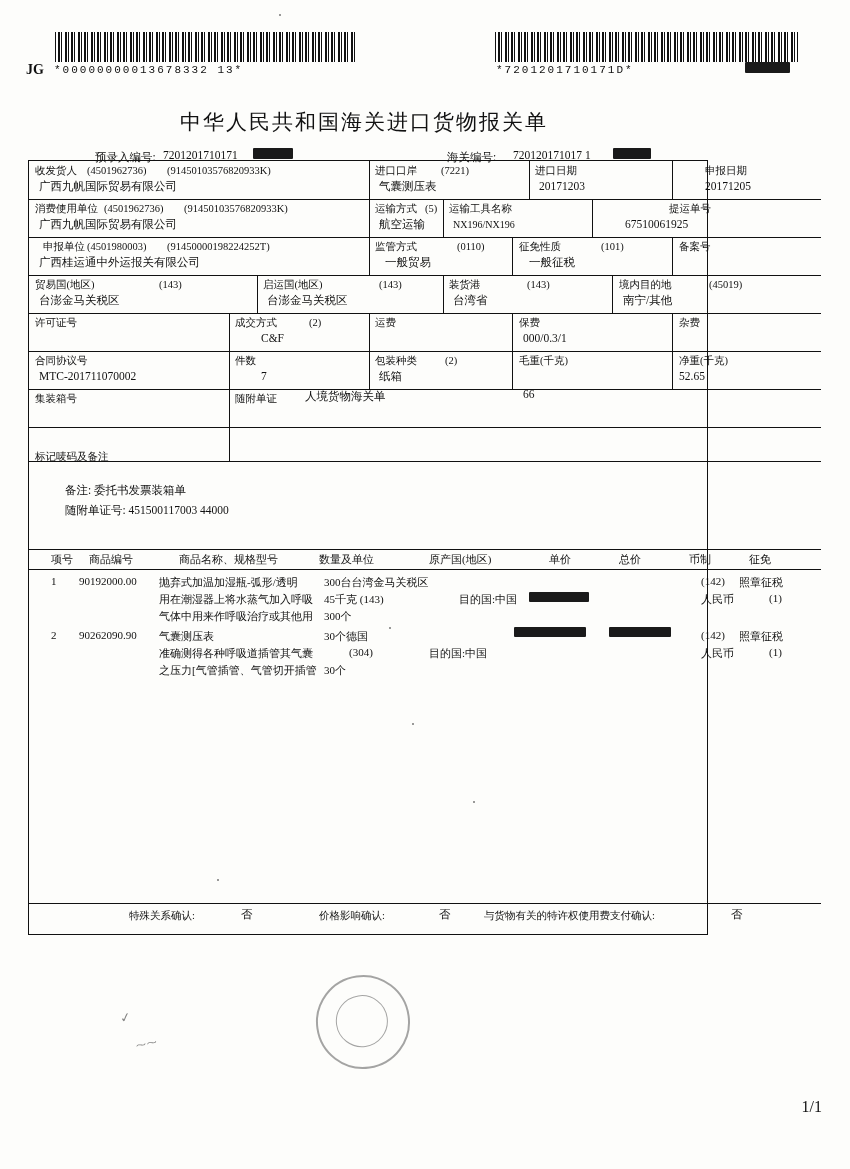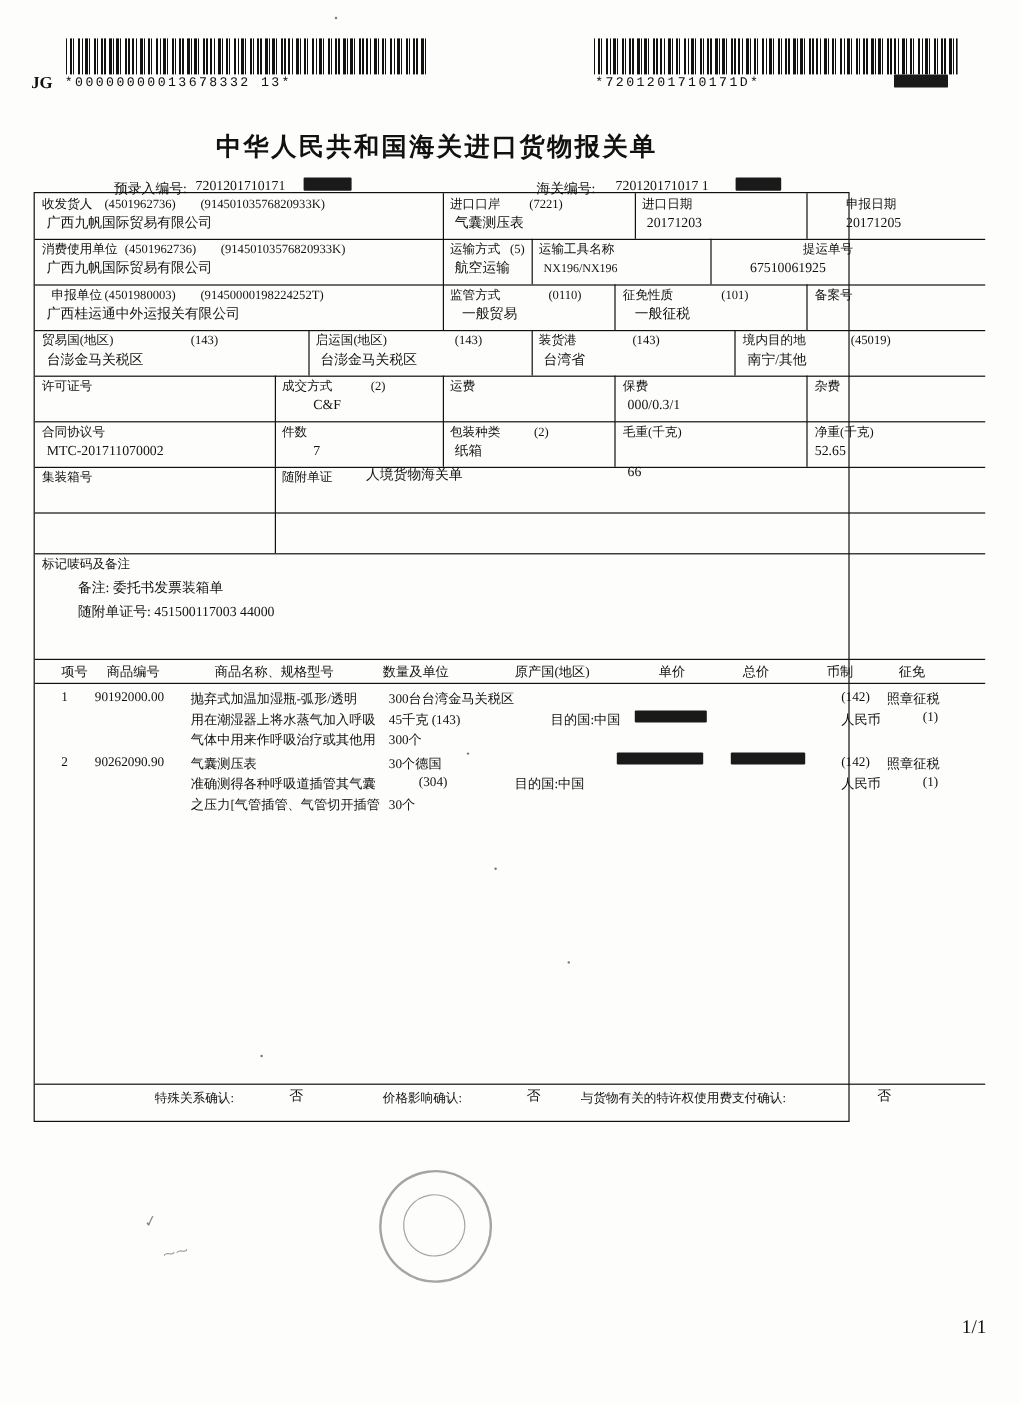--- a/index.html
+++ b/index.html
@@ -50,21 +50,21 @@
     background:#777;
     width:2px;height:2px;border-radius:50%;
   }
 
   
   .doc-title{
     position:absolute;
     left:0;top:108px;width:728px;
     text-align:center;
     font-size:21px;
-    font-weight:bold;
+    font-weight:normal;
     letter-spacing:2px;
     font-family:"Liberation Serif", serif;
   }
 
   .topline{
     position:absolute;
     font-size:11.5px;
     white-space:nowrap;
   }
 
@@ -286,21 +286,21 @@
 
     <div class="cell lbl" style="left:650px;top:193px;">净重(千克)</div>
     <div class="cell val" style="left:650px;top:209px;">52.65</div>
 
     <div class="cell lbl" style="left:6px;top:231px;">集装箱号</div>
     <div class="cell val" style="left:10px;top:247px;"></div>
 
     <div class="cell lbl" style="left:206px;top:231px;">随附单证</div>
     <div class="cell val" style="left:276px;top:229px;">人境货物海关单</div>
 
-    <div class="cell lbl" style="left:6px;top:303px;">标记唛码及备注</div>
+    <div class="cell lbl" style="left:6px;top:289px;">标记唛码及备注</div>
     <div class="cell val" style="left:36px;top:323px;">备注: 委托书发票装箱单</div>
     <div class="cell val" style="left:36px;top:343px;">随附单证号: 451500117003 44000</div>
 
     <div class="goods-hdr" style="left:22px;top:391px;">项号</div>
     <div class="goods-hdr" style="left:60px;top:391px;">商品编号</div>
     <div class="goods-hdr" style="left:150px;top:391px;">商品名称、规格型号</div>
     <div class="goods-hdr" style="left:290px;top:391px;">数量及单位</div>
     <div class="goods-hdr" style="left:400px;top:391px;">原产国(地区)</div>
     <div class="goods-hdr" style="left:520px;top:391px;">单价</div>
     <div class="goods-hdr" style="left:590px;top:391px;">总价</div>

